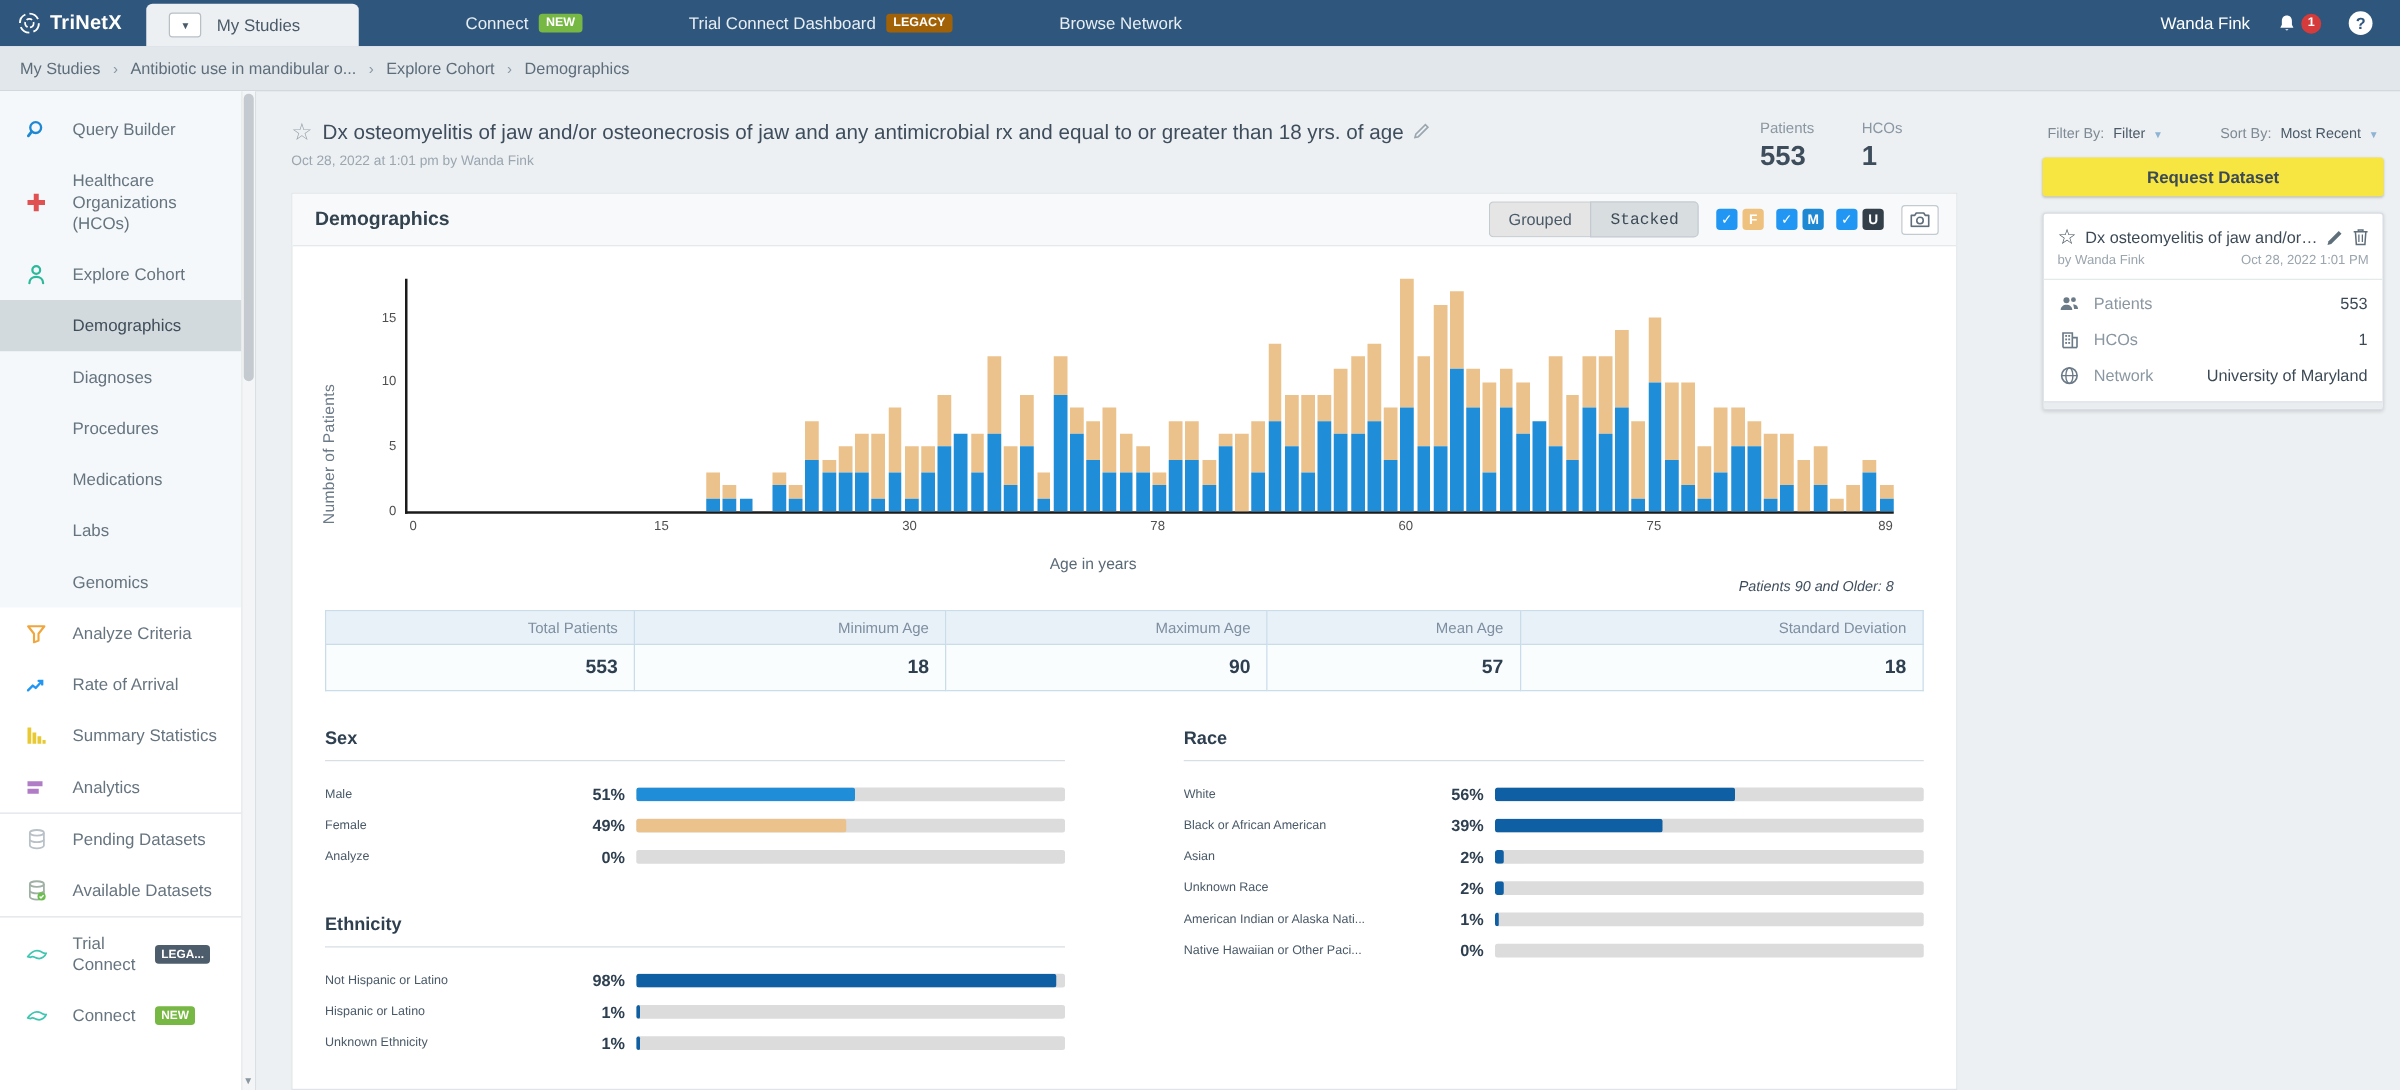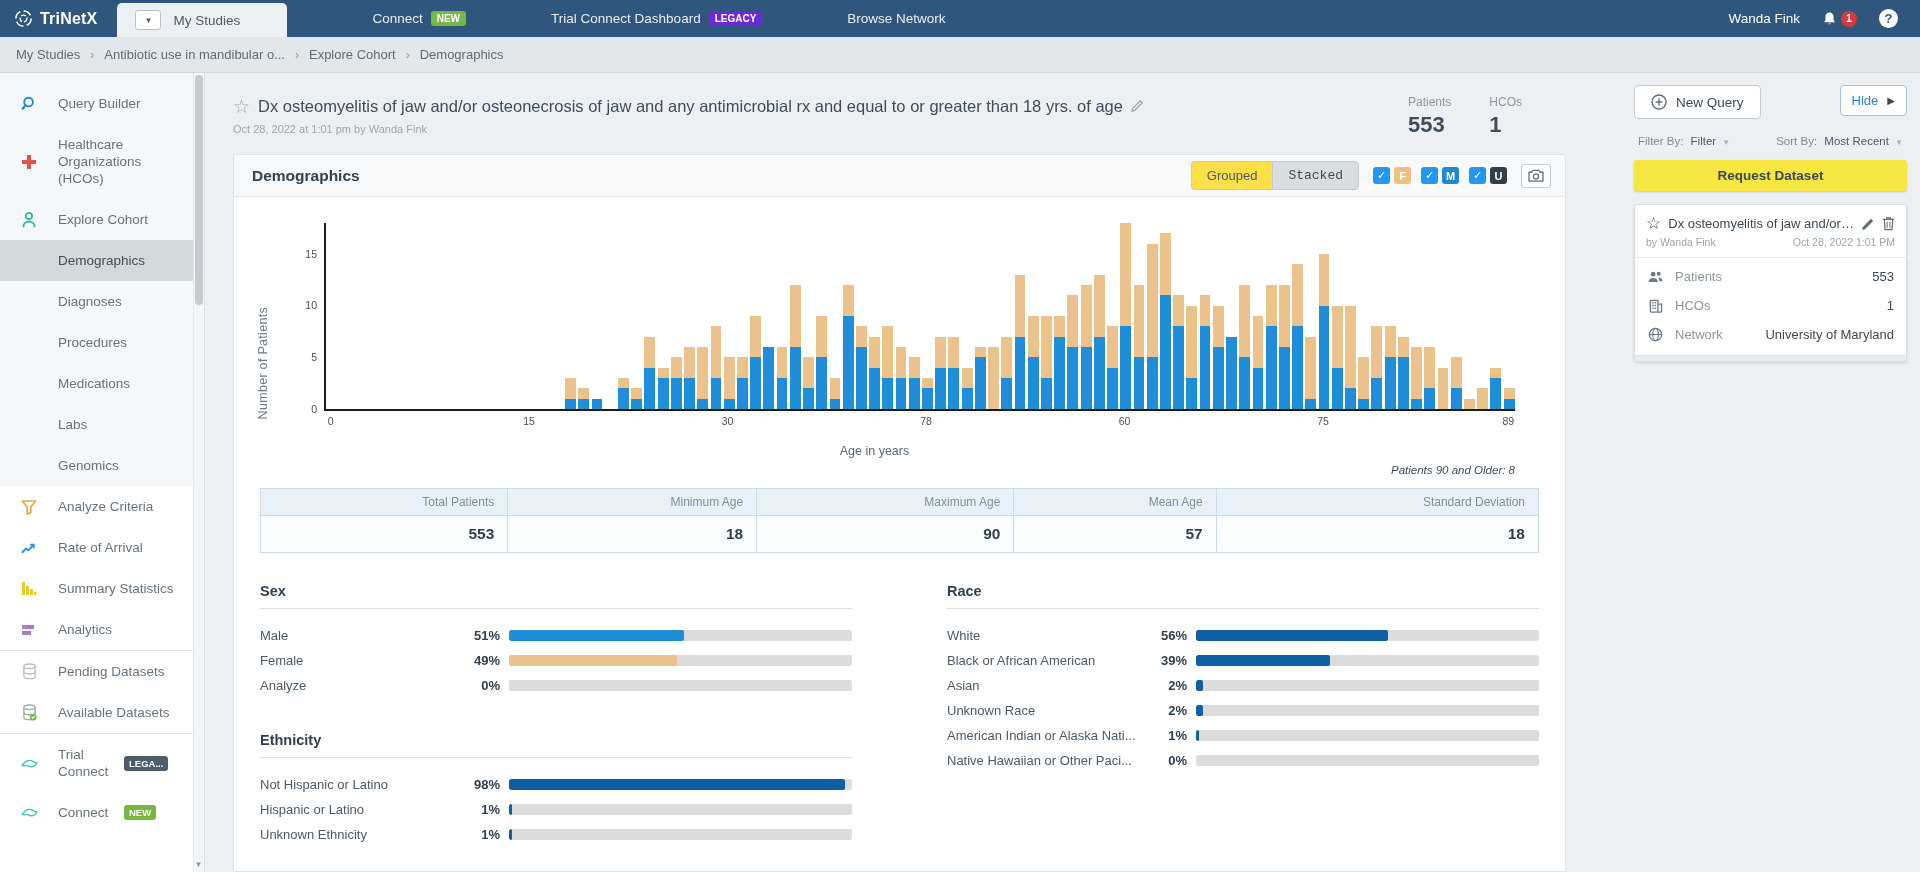--- a/index.html
+++ b/index.html
@@ -8,21 +8,21 @@
 
   
   .topbar { height:37px; background:#2f567c; display:flex; align-items:stretch; color:#fff; }
   .brand { display:flex; align-items:center; gap:7px; padding:0 20px 0 14px; font-size:16px; font-weight:bold; letter-spacing:.2px; }
   .tab-mystudies { margin-top:3px; background:#edf0f3; border-radius:5px 5px 0 0; display:flex; align-items:center; gap:12px; padding:0 30px 0 18px; color:#4a5a68; min-width:170px; }
   .tab-dd { width:26px; height:20px; background:#fff; border:1px solid #b8c0c6; border-radius:3px; display:flex; align-items:center; justify-content:center; font-size:8px; color:#4a5a68; cursor:pointer; }
   .tab-label { font-size:13.5px; }
   .nav-item { display:flex; align-items:center; gap:8px; font-size:13.5px; color:#e8eef3; margin-left:85px; cursor:pointer; }
   .badge { font-size:10px; font-weight:bold; padding:2px 6px; border-radius:3px; color:#fff; }
   .badge-new { background:#76b843; }
-  .badge-legacy { background:#6d28d9; }
+  .badge-legacy { background:#a16207; }
   .topbar-right { margin-left:auto; display:flex; align-items:center; gap:22px; padding-right:22px; }
   .user-name { font-size:13.5px; }
   .bell-wrap { display:flex; align-items:center; gap:4px; cursor:pointer; }
   .notif-badge { background:#d63b3b; color:#fff; font-size:10px; font-weight:bold; min-width:16px; height:16px; border-radius:8px; display:flex; align-items:center; justify-content:center; padding:0 4px; }
   .help-circle { width:19px; height:19px; border-radius:50%; background:#fff; color:#2f567c; font-weight:bold; font-size:13px; display:flex; align-items:center; justify-content:center; cursor:pointer; }
 
   
   .breadcrumb { height:36px; background:#e2e7eb; border-bottom:1px solid #d2d9de; display:flex; align-items:center; padding-left:16px; font-size:13px; color:#5d6d7a; gap:10px; }
   .crumb { cursor:pointer; }
   .crumb-sep { color:#8a99a6; font-size:12px; }
@@ -61,21 +61,21 @@
   .qh-buttons { width:162px; flex:none; display:flex; flex-direction:column; gap:6px; }
   .btn-run { height:34px; background:#2a86dd; border:none; border-radius:4px; color:#fff; font-size:14.5px; font-weight:bold; display:flex; align-items:center; justify-content:center; gap:9px; cursor:pointer; font-family:inherit; }
   .btn-viewhist { height:27px; background:#fff; border:1px solid #a8c9ea; border-radius:4px; color:#2a7fd4; font-size:13px; display:flex; align-items:center; justify-content:center; gap:8px; cursor:pointer; font-family:inherit; }
 
   
   .demo-card { margin-top:16px; background:#fff; border:1px solid #dfe4e8; flex:1; display:flex; flex-direction:column; overflow:hidden; }
   .demo-head { height:42px; background:#f7f9fa; border-bottom:1px solid #e4e9ec; display:flex; align-items:center; padding:0 14px 0 18px; flex:none; }
   .demo-title { font-size:15.5px; font-weight:bold; color:#33424f; }
   .demo-controls { margin-left:auto; display:flex; align-items:center; gap:14px; }
   .seg-toggle { display:flex; }
-  .seg-btn { font-size:13px; padding:6px 15px; border:1px solid #c3cad0; background:#fde047; color:#4a5a68; cursor:pointer; font-family:inherit; }
+  .seg-btn { font-size:13px; padding:6px 15px; border:1px solid #c3cad0; background:#e5e5e5; color:#4a5a68; cursor:pointer; font-family:inherit; }
   .seg-btn:first-child { border-radius:4px 0 0 4px; border-right:none; }
   .seg-btn:last-child { border-radius:0 4px 4px 0; }
   .seg-btn.selected { background:#d8dde0; color:#3c4a56;font-family:Liberation Mono, monospace; }
   .toggle-group { display:flex; align-items:center; gap:10px; }
   .cb-pair { display:flex; align-items:center; gap:4px; }
   .cb { width:17px; height:17px; background:#2196f3; border-radius:3px; color:#fff; font-size:11px; display:flex; align-items:center; justify-content:center; cursor:pointer; }
   .letter-badge { width:17px; height:17px; border-radius:3px; color:#fff; font-size:11px; font-weight:bold; display:flex; align-items:center; justify-content:center; }
   .lb-f { background:#eec17e; }
   .lb-m { background:#1e88d2; }
   .lb-u { background:#333f49; }
@@ -98,21 +98,21 @@
   table.stats { width:100%; border-collapse:collapse; }
   table.stats th { background:#e9f1f8; border:1px solid #c9dcea; font-weight:normal; font-size:12px; color:#7d8fa0; text-align:right; padding:6px 13px; }
   table.stats td { background:#fafdfe; border:1px solid #c9dcea; font-size:15.5px; font-weight:bold; color:#2e3f50; text-align:right; padding:9px 13px; }
 
   
   .dists { display:flex; gap:95px; padding:30px 26px 0 26px; flex:1; }
   .dist-col { flex:1; min-width:0; }
   .dist-section { margin-bottom:34px; }
   .dist-section h3 { font-size:14.5px; font-weight:bold; color:#2e3f50; padding-bottom:9px; border-bottom:1px solid #d8dee3; margin-bottom:14px; }
   .dist-row { display:flex; align-items:center; height:25px; }
-  .dl { width:198px; font-size:13px; color:#4a5a68; white-space:nowrap; overflow:hidden; text-overflow:ellipsis; flex:none; }
+  .dl { width:198px; font-size:10px; color:#4a5a68; white-space:nowrap; overflow:hidden; text-overflow:ellipsis; flex:none; }
   .dp { width:42px; text-align:right; font-size:13px; font-weight:bold; color:#2e3f50; margin-right:9px; flex:none; }
   .track { flex:1; height:11px; background:#dcdcdc; border-radius:2px; overflow:hidden; }
   .fill { display:block; height:100%; border-radius:2px; }
 
   
   .rpanel { width:296px; flex:none; padding:12px 13px 0 10px; }
   .rp-row1 { display:flex; justify-content:space-between; align-items:flex-start; }
   .btn-newquery { display:flex; align-items:center; gap:9px; background:#fff; border:1px solid #c6ccd2; border-radius:4px; padding:8px 16px; font-size:13.5px; color:#3c4a56; cursor:pointer; font-family:inherit; }
   .btn-hide { display:flex; align-items:center; gap:9px; background:#fff; border:1px solid #9fc3e8; border-radius:4px; padding:7px 11px; font-size:13px; color:#2a7fd4; cursor:pointer; font-family:inherit; }
   .hide-arrow { color:#3c4a56; font-size:10px; }
@@ -810,36 +810,20 @@
                 <span class="dp">0%</span>
                 <span class="track"></span>
               </div>
             </div>
         </div>
       </div>
     </div>
   </div>
 
   <div class="rpanel">
-    <div class="rp-row1">
-      <button class="btn-newquery">
-        <span style="display:flex;">
-          <svg width="16" height="16" viewBox="0 0 16 16">
-              <circle cx="8" cy="8" r="7" fill="none" stroke="#5f6e7b" stroke-width="1.4"></circle>
-              <line x1="8" y1="4.5" x2="8" y2="11.5" stroke="#5f6e7b" stroke-width="1.4"></line>
-              <line x1="4.5" y1="8" x2="11.5" y2="8" stroke="#5f6e7b" stroke-width="1.4"></line>
-            </svg>
-        </span>
-        <span>New Query</span>
-      </button>
-      <button class="btn-hide">
-        <span>Hide</span>
-        <span class="hide-arrow">▶</span>
-      </button>
-    </div>
     <div class="rp-filters">
       <span>
         <span>Filter By:</span>
         <span class="filter-val">Filter</span>
         <span class="dd-caret">▼</span>
       </span>
       <span>
         <span>Sort By:</span>
         <span class="filter-val">Most Recent</span>
         <span class="dd-caret">▼</span>

